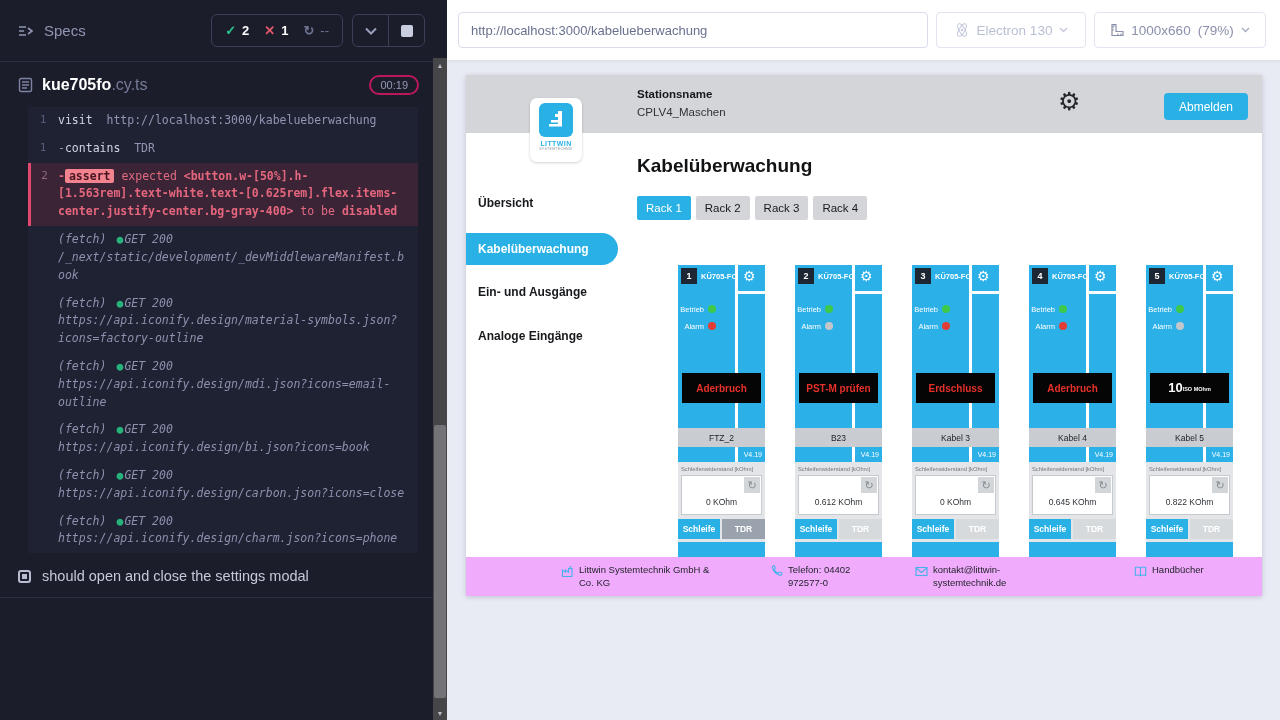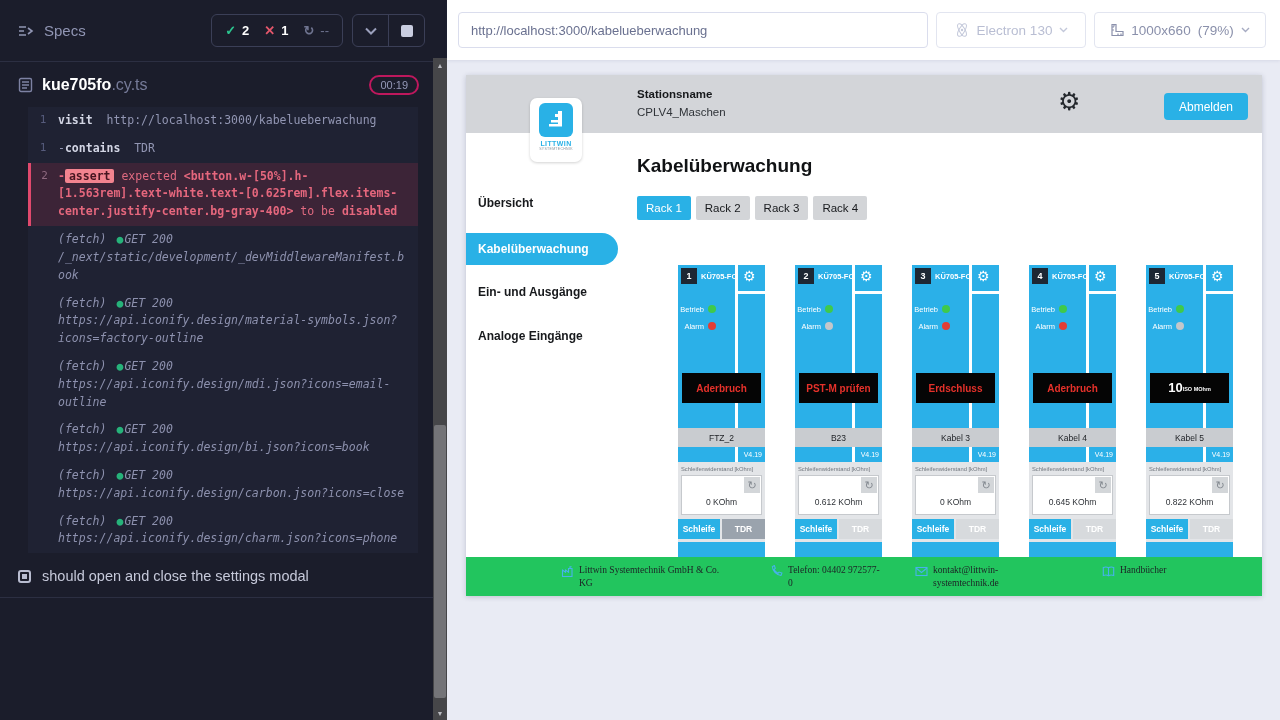--- a/index.html
+++ b/index.html
@@ -29,21 +29,21 @@
   .spec-name { font-size:16px; color:#767b99; }
   .spec-name b { color:#fff; }
   .duration { margin-left:auto; border:2px solid #be185d; color:#9599b8; border-radius:12px;
               font-size:11px; padding:2px 9px; }
 
   .cmd-block { margin:0 15px 0 28px; background:#1f2233; font-family:"DejaVu Sans Mono","Liberation Mono",monospace;
                font-size:11.5px; color:#9296b3; }
   .cmd-row { display:flex; padding:5px 6px 5px 0; }
   .num { flex:0 0 30px; text-align:center; color:#565b7c; font-size:11px; padding-top:1px; }
   .content { flex:1; line-height:1.55; word-break:break-word; padding-right:4px; }
-  .cmd-name { font-weight:bold; color:#d2d5e4; }
+  .cmd-name { font-weight:normal; color:#d2d5e4; }
   .cmd-arg { color:#9296b3; }
   .section-header { margin:13px 0 7px 18px; display:flex; align-items:center; gap:8px;
                     font-size:11px; color:#7e83a4; letter-spacing:.5px; }
   .assert-row { background:#3c2437; border-left:3px solid #e0496d; }
   .assert-row .num { flex-basis:27px; color:#8f6a80; }
   .assert-row .content { color:#e5677d; font-weight:bold; }
   .assert-chip { background:#f2838f; color:#451520; font-weight:bold; padding:0 4px; border-radius:2px; }
   .assert-soft { font-weight:normal; color:#e06a80; }
   .fetch-row .content { font-style:italic; color:#8d91ae; }
   .fetch-head { white-space:nowrap; }
@@ -140,24 +140,24 @@
   .value { position:absolute; left:0; right:0; bottom:7px; text-align:center; font-size:8.5px; color:#2e3237; }
   .btn-row { position:absolute; left:0; top:57px; width:87px; height:20px; display:flex; gap:2px; }
   .loop-btn { width:42px; background:#29b1e6; color:#fff; font-size:8.5px; font-weight:bold; border:none;
               display:flex; align-items:center; justify-content:center; cursor:pointer; }
   .tdr-btn { flex:1; color:#fff; font-size:8.5px; font-weight:bold; border:none;
              display:flex; align-items:center; justify-content:center; cursor:pointer; }
   .tdr-dark { background:#9aa3ad; } .tdr-light { background:#d7dadd; }
   .bottom-strip { position:absolute; left:0; top:80px; width:87px; height:15px; background:#2bb0e8; }
 
   
-  .app-footer { position:absolute; left:0; right:0; bottom:0; height:39px; background:#22c55e; z-index:7;font-family:Liberation Serif, serif; }
+  .app-footer { position:absolute; left:0; right:0; bottom:0; height:39px; background:#f0abfc; z-index:7; }
   .fgroup { position:absolute; top:7px; display:flex; gap:5px; font-size:9.5px; color:#1d2125; line-height:1.35; }
   .fg1 { left:95px; width:165px; } .fg2 { left:304px; width:112px; } .fg3 { left:449px; width:100px; word-break:break-word; }
-  .fg4 { left:592px;padding-left:44px; }
+  .fg4 { left:624px;padding-left:44px; }
   .ficon { flex:0 0 13px; margin-top:1px; }
 </style>
 </head>
 <body>
 
 <div class="page">
 
   <aside class="runner">
     <div class="runner-header">
       <div class="specs">

